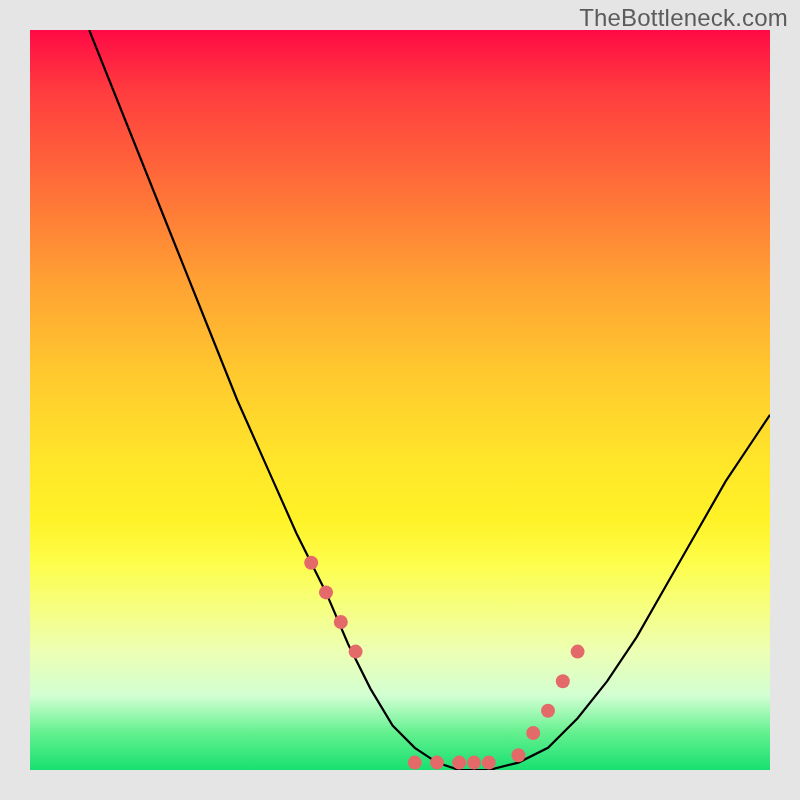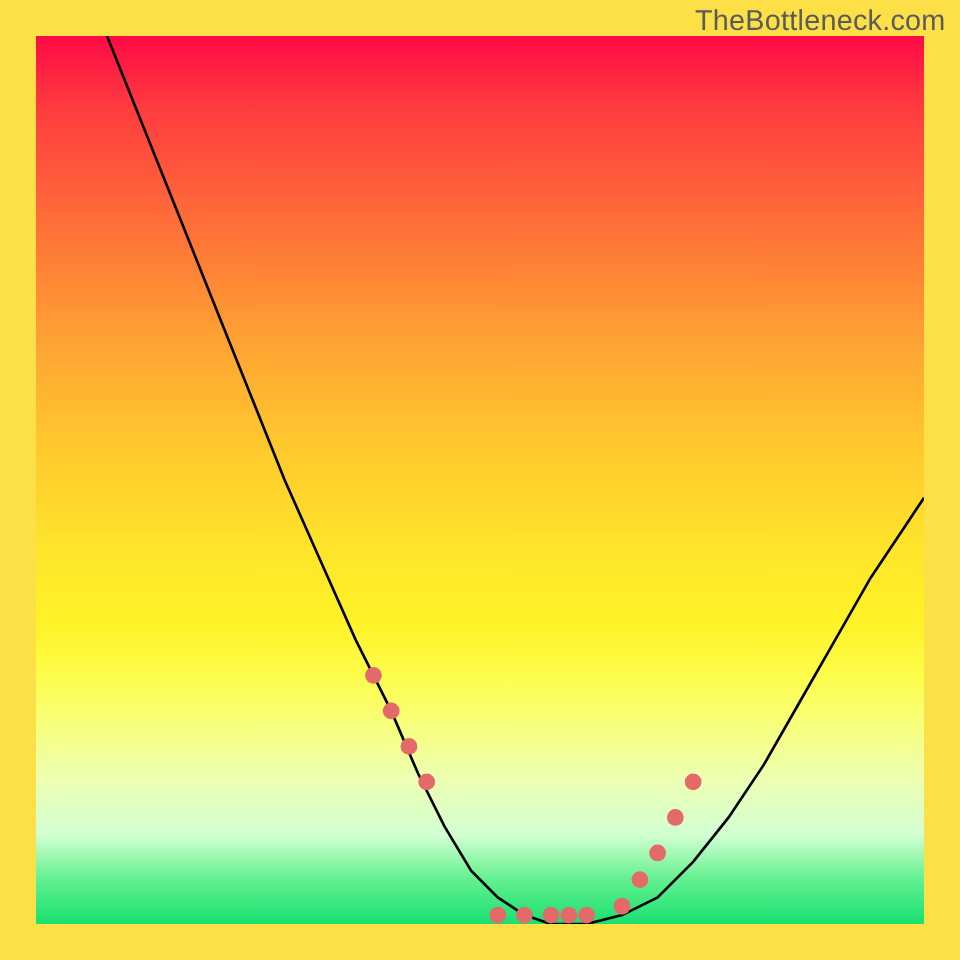--- a/index.html
+++ b/index.html
@@ -8,21 +8,21 @@
     background: #000;
     width: 800px;
     height: 800px;
     overflow: hidden;
     font-family: Arial, Helvetica, sans-serif;
   }
   .frame {
     position: relative;
     width: 800px;
     height: 800px;
-    background: #fde047;
+    background: #e5e5e5;
   }
   .watermark {
     position: absolute;
     top: 4px;
     right: 12px;
     font-size: 24px;
     font-weight: 500;
     color: #5b5b5b;
     letter-spacing: 0.2px;
     z-index: 10;

